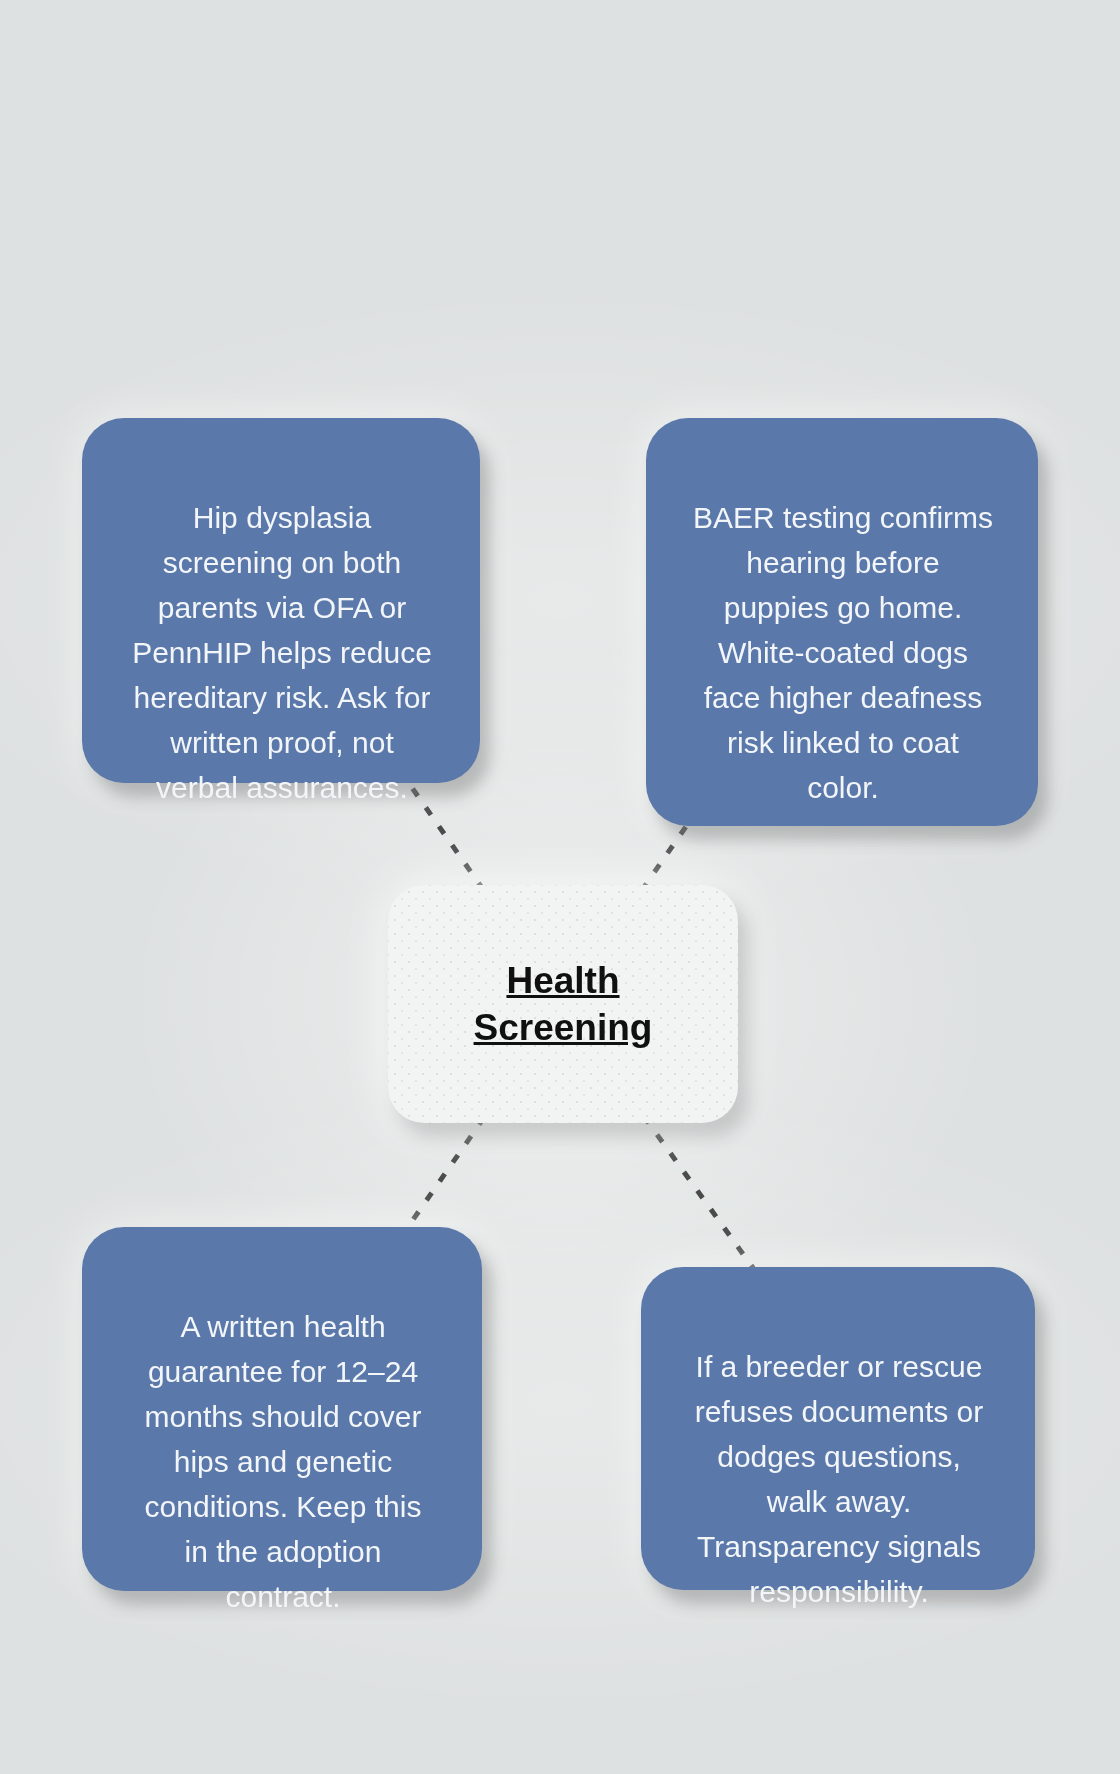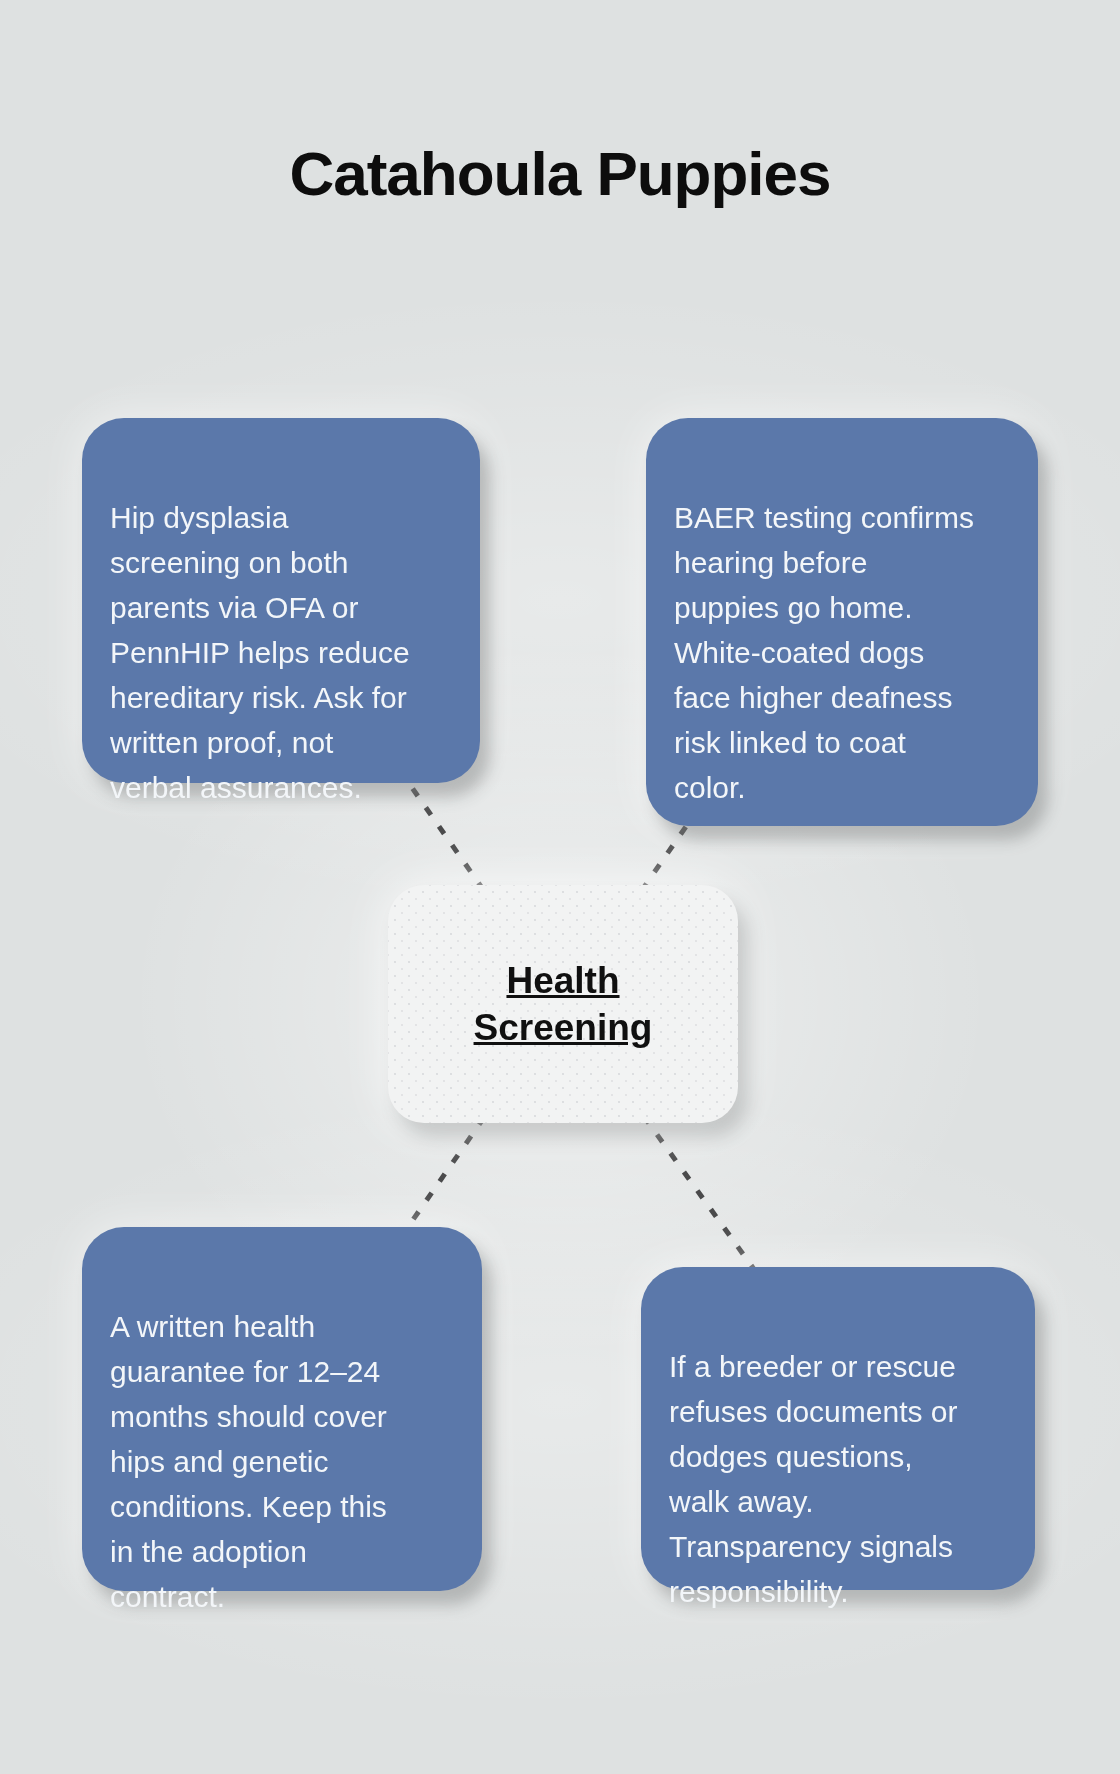--- a/index.html
+++ b/index.html
@@ -46,20 +46,21 @@
     z-index: 2;
     background: #5b78aa;
     border-radius: 42px;
     box-sizing: border-box;
     padding: 32px 26px 4px 28px;
     color: #f3f6f9;
     font-size: 30px;
     line-height: 45px;
     white-space: pre-line;
     box-shadow: 10px 14px 16px rgba(60,62,64,0.30), 0 0 45px rgba(255,255,255,0.55);
+    text-align: center;
   }
   .box-top-left     { left: 82px;  top: 418px;  width: 398px; height: 365px; }
   .box-top-right    { left: 646px; top: 418px;  width: 392px; height: 408px; }
   .box-bottom-left  { left: 82px;  top: 1227px; width: 400px; height: 364px; }
   .box-bottom-right { left: 641px; top: 1225px; width: 394px; height: 323px; margin-top: 42px; }
 
   .center-node {
     position: absolute;
     z-index: 3;
     left: 388px;
@@ -83,21 +84,20 @@
     font-weight: bold;
     color: #101010;
     white-space: pre-line;
     text-decoration: underline;
   }
 </style>
 </head>
 <body>
 
 <h1 class="title">
-  <span>Catahoula Puppies</span>
 </h1>
 
 <svg class="connectors" width="1120" height="1774" viewBox="0 0 1120 1774">
   <line x1="281" y1="600" x2="563" y2="1004" stroke="#4a4a4b" stroke-width="5" stroke-dasharray="9 14"></line>
   <line x1="843" y1="600" x2="563" y2="1004" stroke="#4a4a4b" stroke-width="5" stroke-dasharray="9 14"></line>
   <line x1="563" y1="1004" x2="282" y2="1408" stroke="#4a4a4b" stroke-width="5" stroke-dasharray="9 14"></line>
   <line x1="563" y1="1004" x2="838" y2="1386" stroke="#4a4a4b" stroke-width="5" stroke-dasharray="9 14"></line>
 </svg>
 
 <div class="branch-box box-top-left">

